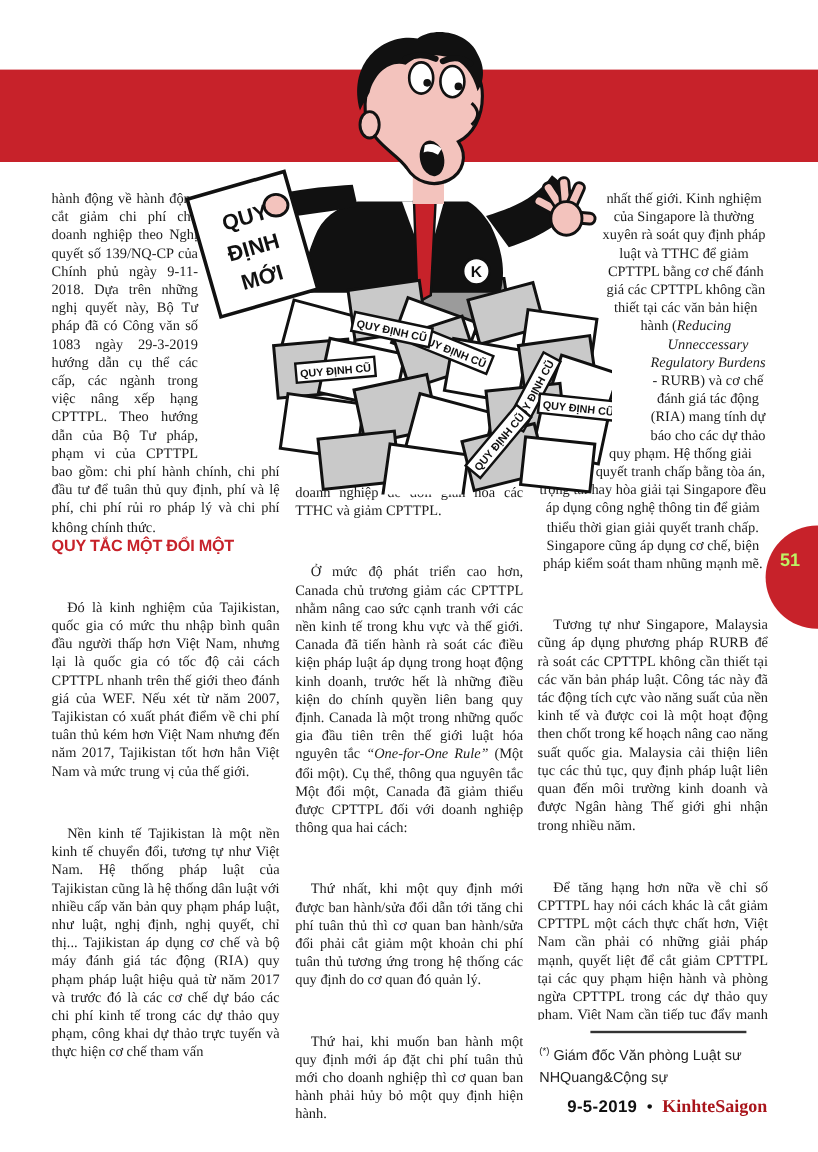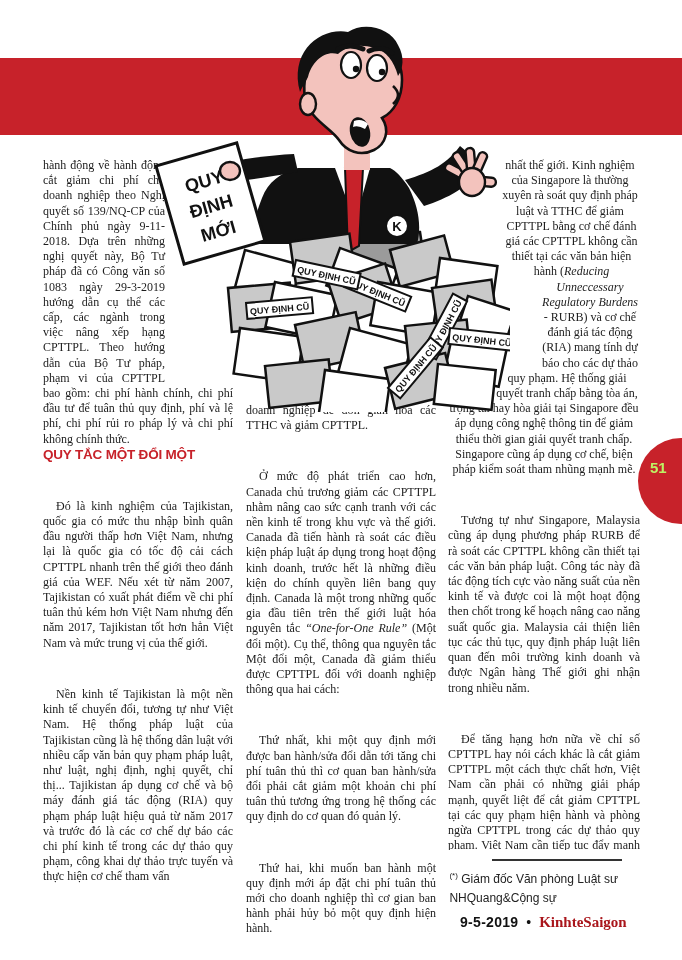--- a/index.html
+++ b/index.html
@@ -29,21 +29,21 @@
 
   .badge{position:absolute;left:638px;top:438px;width:86px;height:86px;border-radius:50%;
          background:#c7222a;}
   .badge span{position:absolute;left:12px;top:21px;color:#bef264;
               font:bold 15px "Liberation Sans",sans-serif;}
 
   .footline{position:absolute;left:492px;top:859px;width:130px;height:2px;background:#333;}
   .footnote{position:absolute;right:64px;top:866px;text-align:left;
             font-family:"Liberation Sans",sans-serif;font-size:12px;line-height:19px;color:#222;}
   .footnote .sup{font-size:8px;vertical-align:super;}
-  .footer{position:absolute;top:914px;left:460px;width:192px;text-align:left;
+  .footer{position:absolute;top:914px;left:460px;width:192px;text-align:center;
           font-family:"Liberation Sans",sans-serif;font-size:14px;color:#111;}
   .footer .date{font-weight:bold;letter-spacing:0.3px;}
   .footer .sep{margin:0 4px;}
   .footer .logo{font-family:"Liberation Serif",serif;font-weight:bold;color:#a9151b;font-size:15px;}
 </style>
 </head>
 <body>
 
 <div class="page">
 
@@ -54,21 +54,21 @@
     <p><span>hành động về hành động cắt giảm chi phí cho doanh nghiệp theo Nghị quyết số 139/NQ-CP của Chính phủ ngày 9-11-2018. Dựa trên những nghị quyết này, Bộ Tư pháp đã có Công văn số 1083 ngày 29-3-2019 hướng dẫn cụ thể các cấp, các ngành trong việc nâng xếp hạng CPTTPL. Theo hướng dẫn của Bộ Tư pháp, phạm vi của CPTTPL bao gồm: chi phí hành chính, chi phí đầu tư để tuân thủ quy định, phí và lệ phí, chi phí rủi ro pháp lý và chi phí không chính thức.</span></p>
     <p class="sec-head">QUY TẮC MỘT ĐỔI MỘT</p>
     <p class="ind"><span>Đó là kinh nghiệm của Tajikistan, quốc gia có mức thu nhập bình quân đầu người thấp hơn Việt Nam, nhưng lại là quốc gia có tốc độ cải cách CPTTPL nhanh trên thế giới theo đánh giá của WEF. Nếu xét từ năm 2007, Tajikistan có xuất phát điểm về chi phí tuân thủ kém hơn Việt Nam nhưng đến năm 2017, Tajikistan tốt hơn hẳn Việt Nam và mức trung vị của thế giới.</span></p>
     <p class="ind"><span>Nền kinh tế Tajikistan là một nền kinh tế chuyển đổi, tương tự như Việt Nam. Hệ thống pháp luật của Tajikistan cũng là hệ thống dân luật với nhiều cấp văn bản quy phạm pháp luật, như luật, nghị định, nghị quyết, chỉ thị... Tajikistan áp dụng cơ chế và bộ máy đánh giá tác động (RIA) quy phạm pháp luật hiệu quả từ năm 2017 và trước đó là các cơ chế dự báo các chi phí kinh tế trong các dự thảo quy phạm, công khai dự thảo trực tuyến và thực hiện cơ chế tham vấn</span></p>
   </div>
 
   <div class="col" id="col-mid">
     <p><span>doanh nghiệp để đơn giản hóa các TTHC và giảm CPTTPL.</span></p>
     <p class="ind"><span>Ở mức độ phát triển cao hơn, Canada chủ trương giảm các CPTTPL nhằm nâng cao sức cạnh tranh với các nền kinh tế trong khu vực và thế giới. Canada đã tiến hành rà soát các điều kiện pháp luật áp dụng trong hoạt động kinh doanh, trước hết là những điều kiện do chính quyền liên bang quy định. Canada là một trong những quốc gia đầu tiên trên thế giới luật hóa nguyên tắc </span><span class="it">“One-for-One Rule”</span><span> (Một đổi một). Cụ thể, thông qua nguyên tắc Một đổi một, Canada đã giảm thiểu được CPTTPL đối với doanh nghiệp thông qua hai cách:</span></p>
     <p class="ind"><span>Thứ nhất, khi một quy định mới được ban hành/sửa đổi dẫn tới tăng chi phí tuân thủ thì cơ quan ban hành/sửa đổi phải cắt giảm một khoản chi phí tuân thủ tương ứng trong hệ thống các quy định do cơ quan đó quản lý.</span></p>
-    <p class="ind"><span>Thứ hai, khi muốn ban hành một quy định mới áp đặt chi phí tuân thủ mới cho doanh nghiệp thì cơ gian ban hành phải hủy bỏ một quy định hiện hành.</span></p>
+    <p class="ind"><span>Thứ hai, khi muốn ban hành một quy định mới áp đặt chi phí tuân thủ mới cho doanh nghiệp thì cơ quan ban hành phải hủy bỏ một quy định hiện hành.</span></p>
     <p class="ind"><span>Ở khu vực Đông Nam Á, Singapore là nước dẫn đầu về mức độ phát triển kinh tế và được coi là quốc gia có môi trường pháp lý kinh doanh thân thiện</span></p>
   </div>
 
   <div class="col" id="col-right">
     <div class="sp-l" id="spA"></div>
     <div class="sp-l" id="spB"></div>
     <div class="sp-l" id="spC"></div>
     <div class="sp-l" id="spD"></div>
     <div class="sp-l" id="spE"></div>
     <p class="cen"><span>nhất thế giới. Kinh nghiệm của Singapore là thường xuyên rà soát quy định pháp luật và TTHC để giảm CPTTPL bằng cơ chế đánh giá các CPTTPL không cần thiết tại các văn bản hiện hành (</span><span class="it">Reducing Unneccessary Regulatory Burdens</span><span> - RURB) và cơ chế đánh giá tác động (RIA) mang tính dự báo cho các dự thảo quy phạm. Hệ thống giải quyết tranh chấp bằng tòa án, trọng tài hay hòa giải tại Singapore đều áp dụng công nghệ thông tin để giảm thiểu thời gian giải quyết tranh chấp. Singapore cũng áp dụng cơ chế, biện pháp kiểm soát tham nhũng mạnh mẽ.</span></p>

